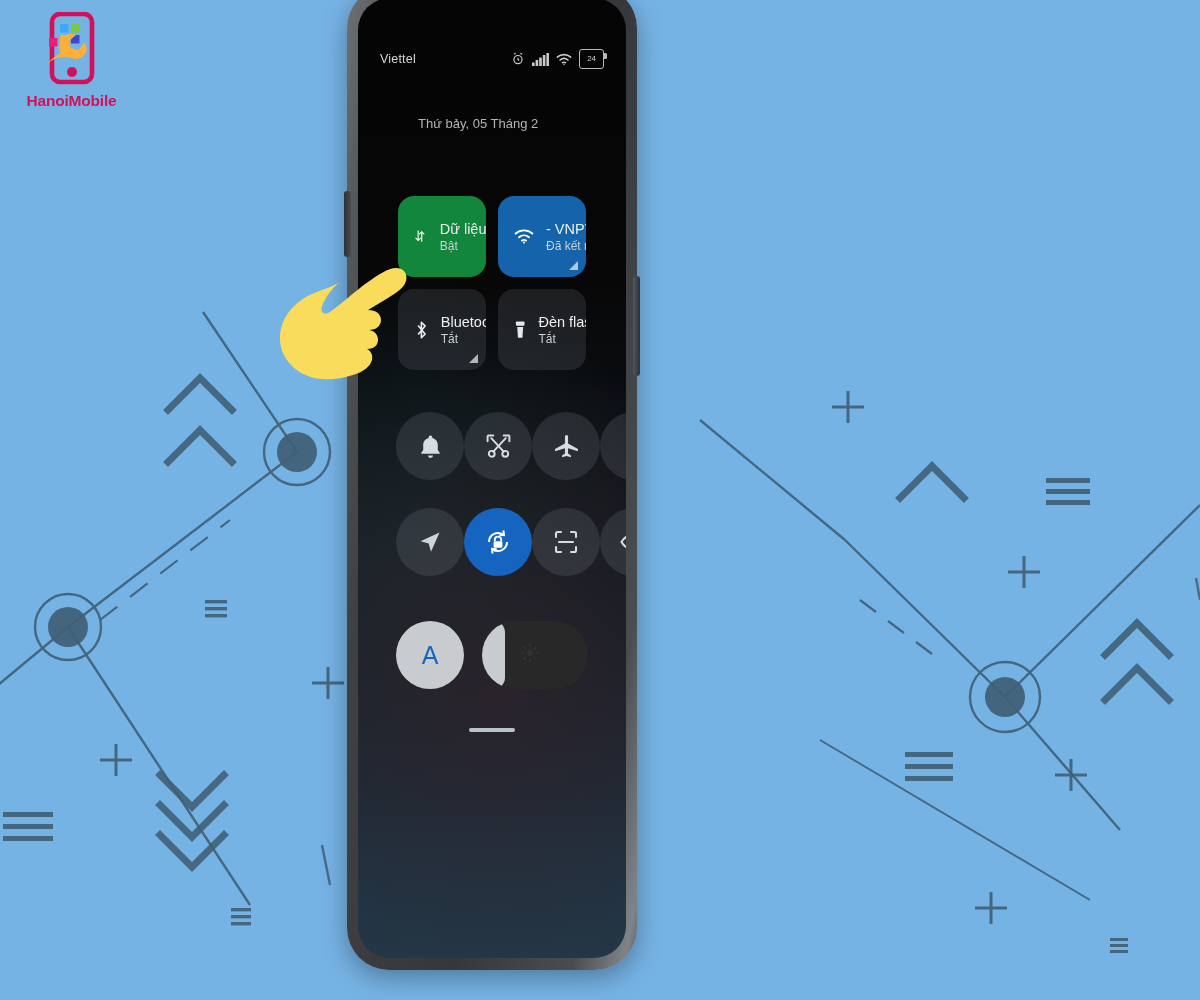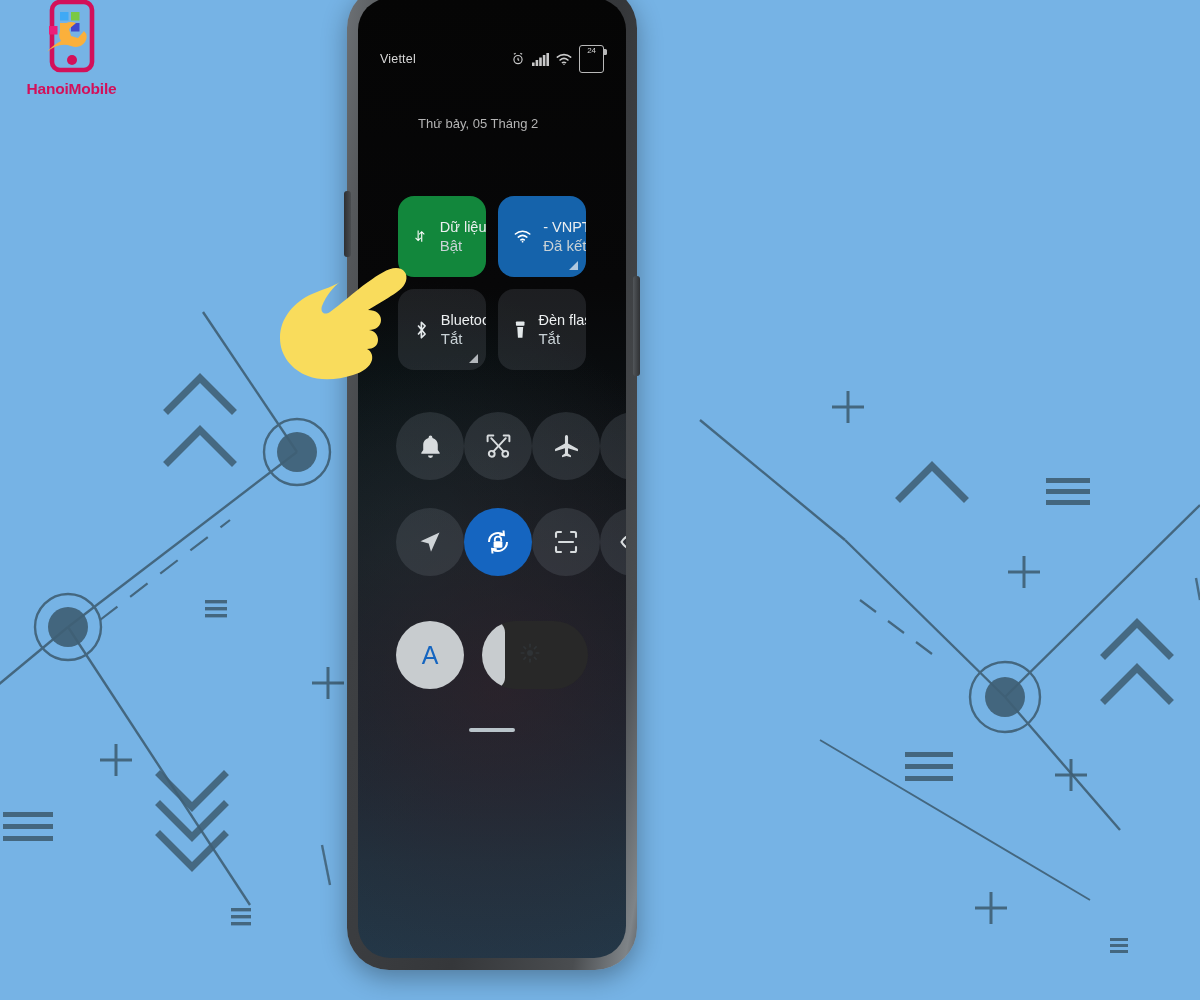--- a/index.html
+++ b/index.html
@@ -7,21 +7,21 @@
   body {
     font-family:"Liberation Sans", sans-serif;
     background:#76b3e5;
     position:relative;
   }
 
   
   #bg-deco { position:absolute; inset:0; width:1200px; height:1000px; z-index:1; }
 
   
-  #brand { position:absolute; left:14px; top:0; width:115px; z-index:6; text-align:center; }
+  #brand { position:absolute; left:14px; top:12px; width:115px; z-index:6; text-align:center; }
   #brand .logo-mark { width:62px; height:78px; margin:0 auto; position:relative; }
   #brand .brand-name {
     font-size:15.5px; font-weight:bold; color:#d3105a; letter-spacing:-0.2px;
     margin-top:2px; font-family:"Liberation Sans", sans-serif;
   }
 
   
   #phone {
     position:absolute; left:347px; top:-14px; width:290px; height:984px;
     border-radius:42px; z-index:4;
@@ -46,22 +46,22 @@
   }
 
   
   #statusbar {
     position:absolute; left:0; right:0; top:50px; height:22px;
     display:flex; align-items:center; justify-content:space-between;
     padding:0 22px; color:#d7d7d7; font-size:12.5px; letter-spacing:.2px;
   }
   #statusbar .sb-right { display:flex; align-items:center; gap:7px; }
   .batt {
-    width:25px; height:28px; border:1.4px solid #b9b9b9; border-radius:3px;
-    position:relative; display:flex; align-items:flex-start; justify-content:center;
+    width:25px; height:20px; border:1.4px solid #b9b9b9; border-radius:3px;
+    position:relative; display:flex; align-items:center; justify-content:center;
     font-size:8px; color:#d2d2d2; letter-spacing:-.3px; padding-bottom:.5px;
   }
   .batt:after {
     content:""; position:absolute; right:-3.6px; top:3px; width:2.4px; height:6px;
     background:#b9b9b9; border-radius:0 1.5px 1.5px 0;
   }
 
   
   #clockrow {
     position:absolute; left:0; right:0; top:118px;
@@ -83,21 +83,21 @@
     display:flex; align-items:center; padding-left:16px; gap:12px;
   }
   .bigtile.on-green { background:#12873c; }
   .bigtile.on-blue  { background:#1563ab; }
   .bigtile.off      { background:rgba(126,135,142,0.19); }
   .bt-text { display:flex; flex-direction:column; gap:2px; min-width:0; }
   .bt-title {
     font-size:14.5px; color:#eceff0; white-space:nowrap; overflow:hidden;
     text-overflow:clip; max-width:96px;
   }
-  .bt-sub { font-size:15px; color:#c9d2d6; white-space:nowrap; }
+  .bt-sub { font-size:12px; color:#c9d2d6; white-space:nowrap; }
   .bigtile.on-blue .bt-title, .bigtile.on-blue .bt-sub { text-align:left; }
   .corner-arrow {
     position:absolute; right:8px; bottom:7px; width:0; height:0;
     border-left:9px solid transparent; border-bottom:9px solid rgba(235,240,244,0.72);
   }
 
   
   #tiles-round {
     position:absolute; left:38px; right:38px; top:414px;
     display:grid; grid-template-columns:repeat(4,1fr); row-gap:28px; justify-items:center;

